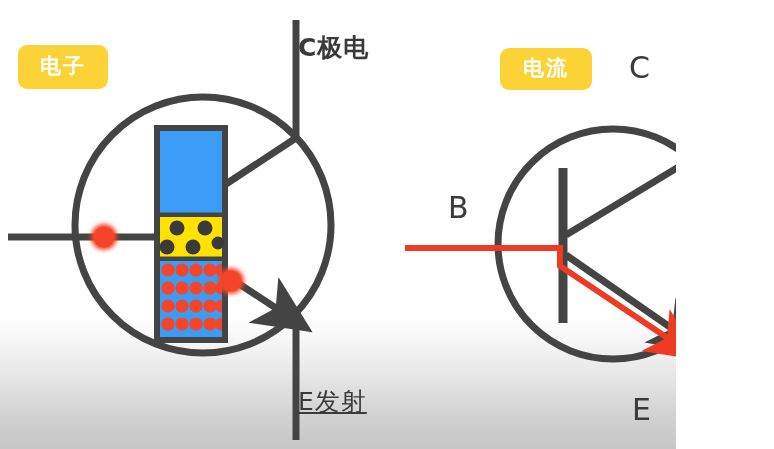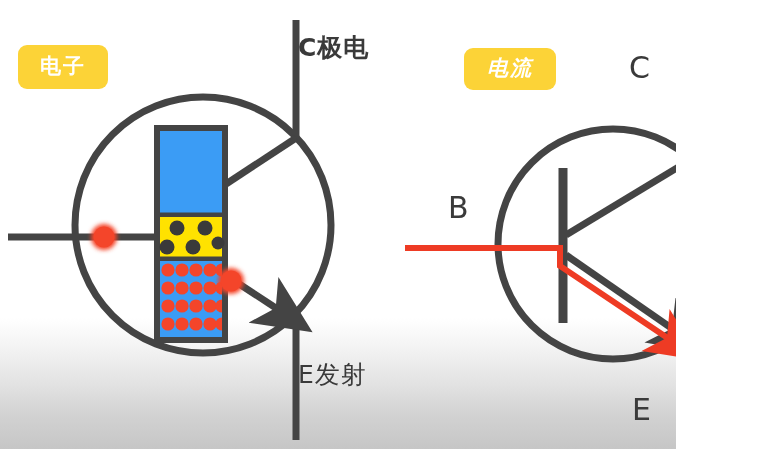--- a/index.html
+++ b/index.html
@@ -37,33 +37,33 @@
     display: flex;
     align-items: center;
     justify-content: center;
     font-size: 21px;
     font-weight: 700;
     letter-spacing: 2px;
     box-sizing: border-box;
     padding-bottom: 2px;
   }
   #badge-electron { left: 18px;  top: 45px;  width: 90px; height: 44px; }
-  #badge-current  { left: 464px; top: 48px;  width: 92px; height: 42px; font-style: italic; }
+  #badge-current  { left: 500px; top: 48px;  width: 92px; height: 42px; }
 
   .lbl {
     position: absolute;
     color: #3a3a3a;
     font-size: 25px;
     font-weight: 400;
     white-space: nowrap;
     letter-spacing: 1px;
   }
   #lbl-collector-left { left: 298px; top: 31px; font-weight: bold; }
   #lbl-base-left      { left: 10px;  top: 203px; }
-  #lbl-emitter-left   { left: 298px; top: 358px; }
+  #lbl-emitter-left   { left: 298px; top: 385px; text-decoration: underline; }
   #lbl-collector-right{ left: 629px; top: 50px;  font-size: 30px; letter-spacing: 0; }
   #lbl-base-right     { left: 448px; top: 190px; font-size: 30px; letter-spacing: 0; }
   #lbl-emitter-right  { left: 632px; top: 392px; font-size: 30px; letter-spacing: 0; }
 </style>
 </head>
 <body>
 
 <div id="stage">
 
   <svg class="layer" viewBox="0 0 774 449">

